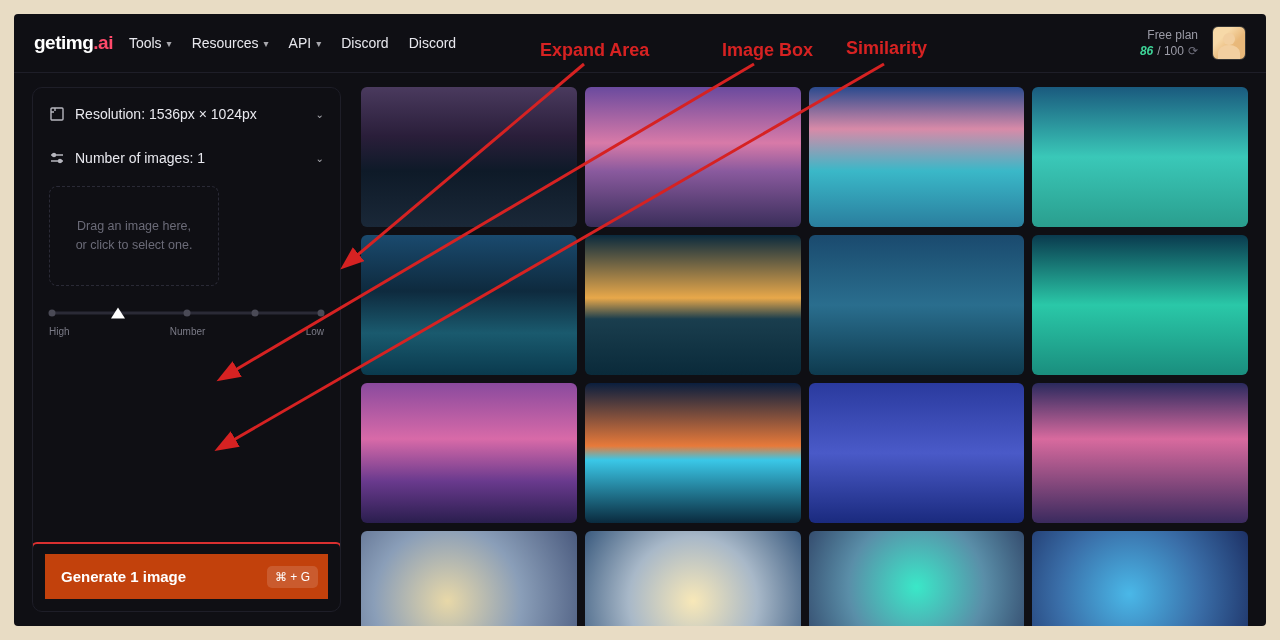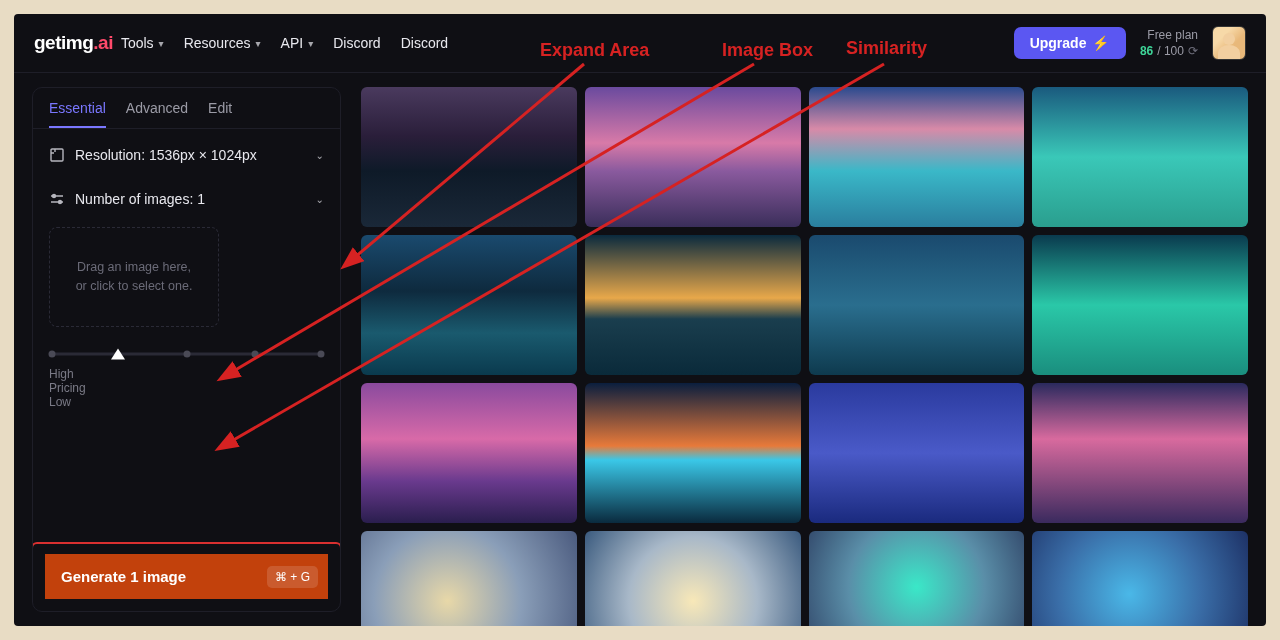--- a/index.html
+++ b/index.html
@@ -20,21 +20,21 @@
   display: flex;
   flex-direction: column;
   overflow: hidden;
   position: relative;
 }
 .topbar {
   display: flex;
   align-items: center;
   padding: 12px 20px;
   border-bottom: 1px solid #1e1e28;
-  gap: 8px;
+  gap: 16px;
 }
 .logo { font-weight: 600; font-size: 19px; letter-spacing: -0.5px; }
 .logo .g { color: #fff; }
 .logo .dot { color: #ff4a6b; }
 .logo .ai { color: #ff4a6b; font-weight: 600; }
 .nav { display: flex; gap: 20px; flex: 1; }
 .nav-item { color: #e8e8ee; font-size: 14px; font-weight: 400; display: flex; align-items: center; gap: 5px; cursor: pointer; }
 .chev { font-size: 10px; opacity: 0.7; }
 .account { display: flex; align-items: center; gap: 14px; }
 .upgrade {
@@ -45,21 +45,21 @@
   font-size: 14px;
   font-weight: 600;
   display: flex;
   align-items: center;
   gap: 6px;
   cursor: pointer;
 }
 .plan-box { text-align: right; font-size: 12px; }
 .plan-label { color: #9b9ba6; margin-bottom: 2px; }
 .credits { display: flex; align-items: center; gap: 4px; }
-.credits .curr { color: #3ed598; font-weight: 600; }
+.credits .curr { color: #3ed598; font-weight: 600; font-style: italic; }
 .credits .total { color: #9b9ba6; }
 .avatar {
   width: 34px; height: 34px; border-radius: 6px;
   background: linear-gradient(135deg, #f7d9a8 30%, #e8b87a 60%);
   border: 1px solid #333;
   position: relative;
   overflow: hidden;
 }
 .avatar::before {
   content: ''; position: absolute; top: 6px; left: 50%; transform: translateX(-50%);
@@ -119,21 +119,21 @@
 }
 .slider-dot {
   position: absolute; top: 50%; transform: translate(-50%, -50%);
   width: 7px; height: 7px; border-radius: 50%; background: #4a4a56;
 }
 .slider-thumb {
   position: absolute; top: 50%; transform: translate(-50%, -50%);
   width: 0; height: 0; border-left: 7px solid transparent; border-right: 7px solid transparent;
   border-bottom: 11px solid #fff; cursor: grab;
 }
-.slider-labels { display: flex; justify-content: space-between; font-size: 12px; color: #7a7a86; flex-direction: column; }
+.slider-labels { display: flex; justify-content: space-between; font-size: 10px; color: #7a7a86; }
 .gen-section {
   margin-top: auto;
   border: 2.5px solid #d93030;
   border-radius: 6px;
   padding: 10px 12px 12px;
   margin: auto -2px -2px -2px;
 }
 .credits-note { font-size: 12px; color: #c8c8d0; margin-bottom: 10px; }
 .gen-btn {
   background: #c2410c;
@@ -199,44 +199,35 @@
           <span class="chev">▾</span>
         </div>
       <div class="nav-item">
           <span>Discord</span>
         </div>
       <div class="nav-item">
           <span>Discord</span>
         </div>
     </div>
     <div class="account">
-      <div class="upgrade">
-        <span>Upgrade</span>
-        <span>⚡</span>
-      </div>
       <div class="plan-box">
         <div class="plan-label">Free plan</div>
         <div class="credits">
           <span class="curr">86</span>
           <span class="total">/ 100</span>
           <span style="color:#6b6b78;font-size:12px;">⟳</span>
         </div>
       </div>
       <div class="avatar"></div>
     </div>
   </div>
 
   <div class="workspace">
     <div class="sidebar">
       <div class="panel">
-        <div class="tabs">
-          <div class="tab active">Essential</div>
-          <div class="tab">Advanced</div>
-          <div class="tab">Edit</div>
-        </div>
 
         <div class="settings">
           <div class="setting-row">
             <div class="left">
               <span class="icon-sq">
                 <svg width="16" height="16" viewBox="0 0 16 16" fill="none" stroke="#c8c8d0" stroke-width="1.4">
                     <rect x="2" y="2" width="12" height="12" rx="1"></rect>
                     <path d="M6 2v3M2 6h3"></path>
                   </svg>
               </span>
@@ -266,21 +257,21 @@
             <div class="slider-wrap">
               <div class="slider-track"></div>
               <div class="slider-dot" style="left:1%"></div>
               <div class="slider-dot" style="left:50%"></div>
               <div class="slider-dot" style="left:75%"></div>
               <div class="slider-dot" style="left:99%"></div>
               <div class="slider-thumb" style="left:25%"></div>
             </div>
             <div class="slider-labels">
               <span>High</span>
-              <span>Pricing</span>
+              <span>Number</span>
               <span>Low</span>
             </div>
           </div>
         </div>
 
         <div class="gen-section">
           <div class="gen-btn">
             <span>Generate 1 image</span>
             <span class="shortcut">⌘ + G</span>
           </div>

